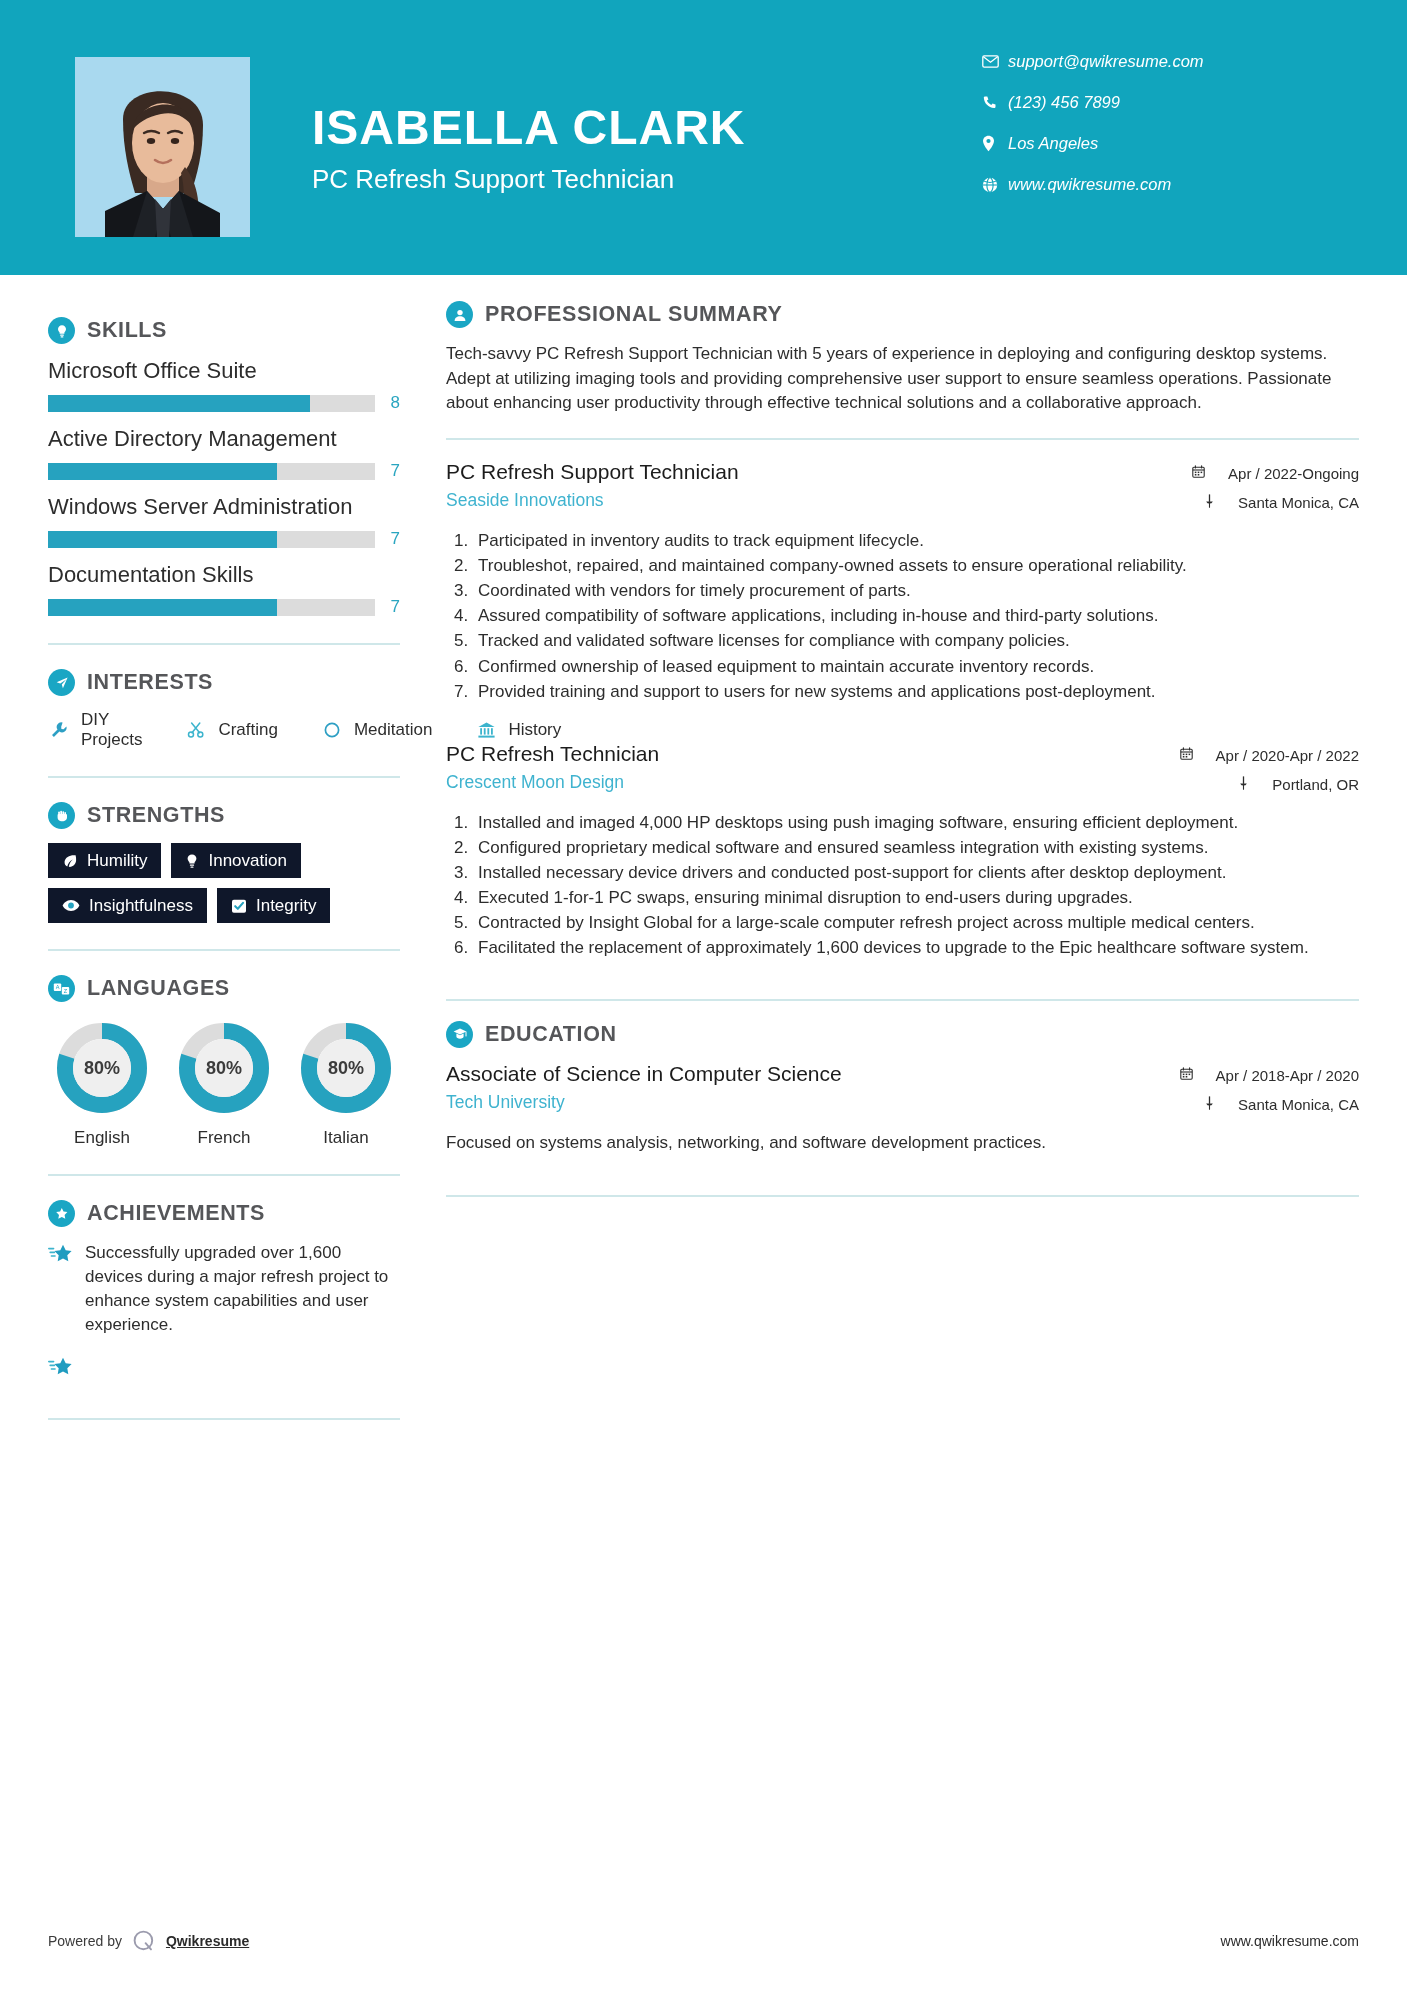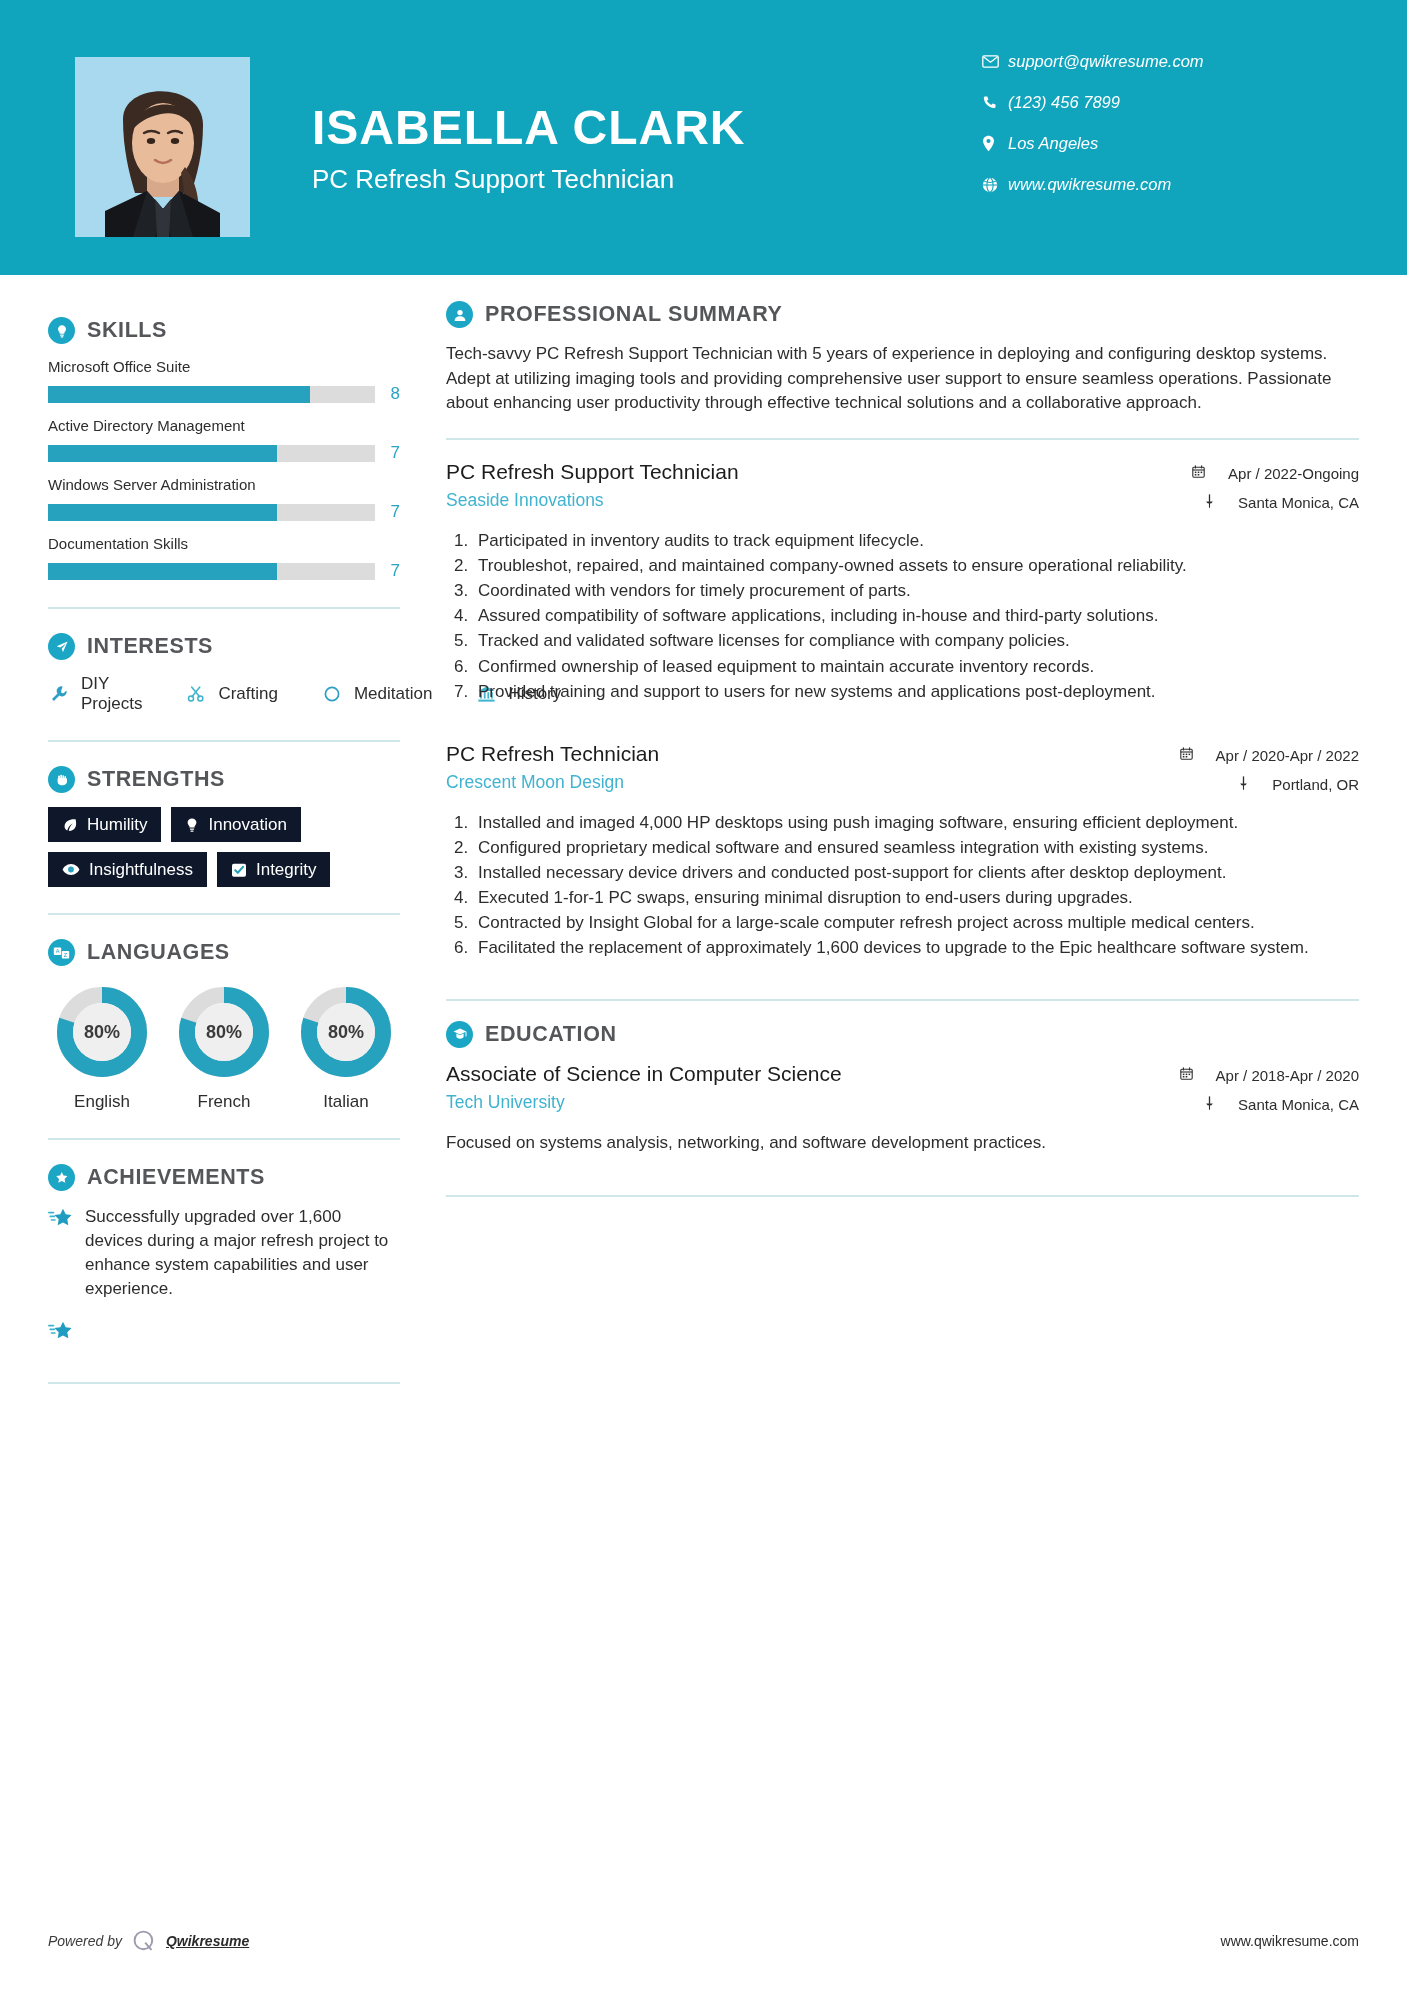--- a/index.html
+++ b/index.html
@@ -120,21 +120,21 @@
 
   .divider {
     height: 2px;
     background: #cfe7e9;
     margin: 26px 0 24px 0;
   }
 
   
   .skill { margin-bottom: 13px; }
   .skill-name {
-    font-size: 15px;
+    font-size: 22px;
     color: #2d2d2d;
     margin-bottom: 9px;
   }
   .skill-row { display: flex; align-items: center; gap: 11px; }
   .bar-track {
     flex: 1 1 auto;
     height: 17px;
     background: #dcdcdc;
   }
   .bar-fill {
@@ -296,21 +296,20 @@
     display: flex;
     align-items: center;
     justify-content: space-between;
   }
   .powered {
     display: flex;
     align-items: center;
     gap: 9px;
     font-size: 14px;
     color: #3b3b3b;
-    font-style: italic;
   }
   .powered .brand {
     text-decoration: underline;
     font-weight: 700;
     color: #2b2b2b;
   }
   .powered svg { display:block; }
   .foot-url {
     font-size: 14px;
     color: #2b2b2b;

